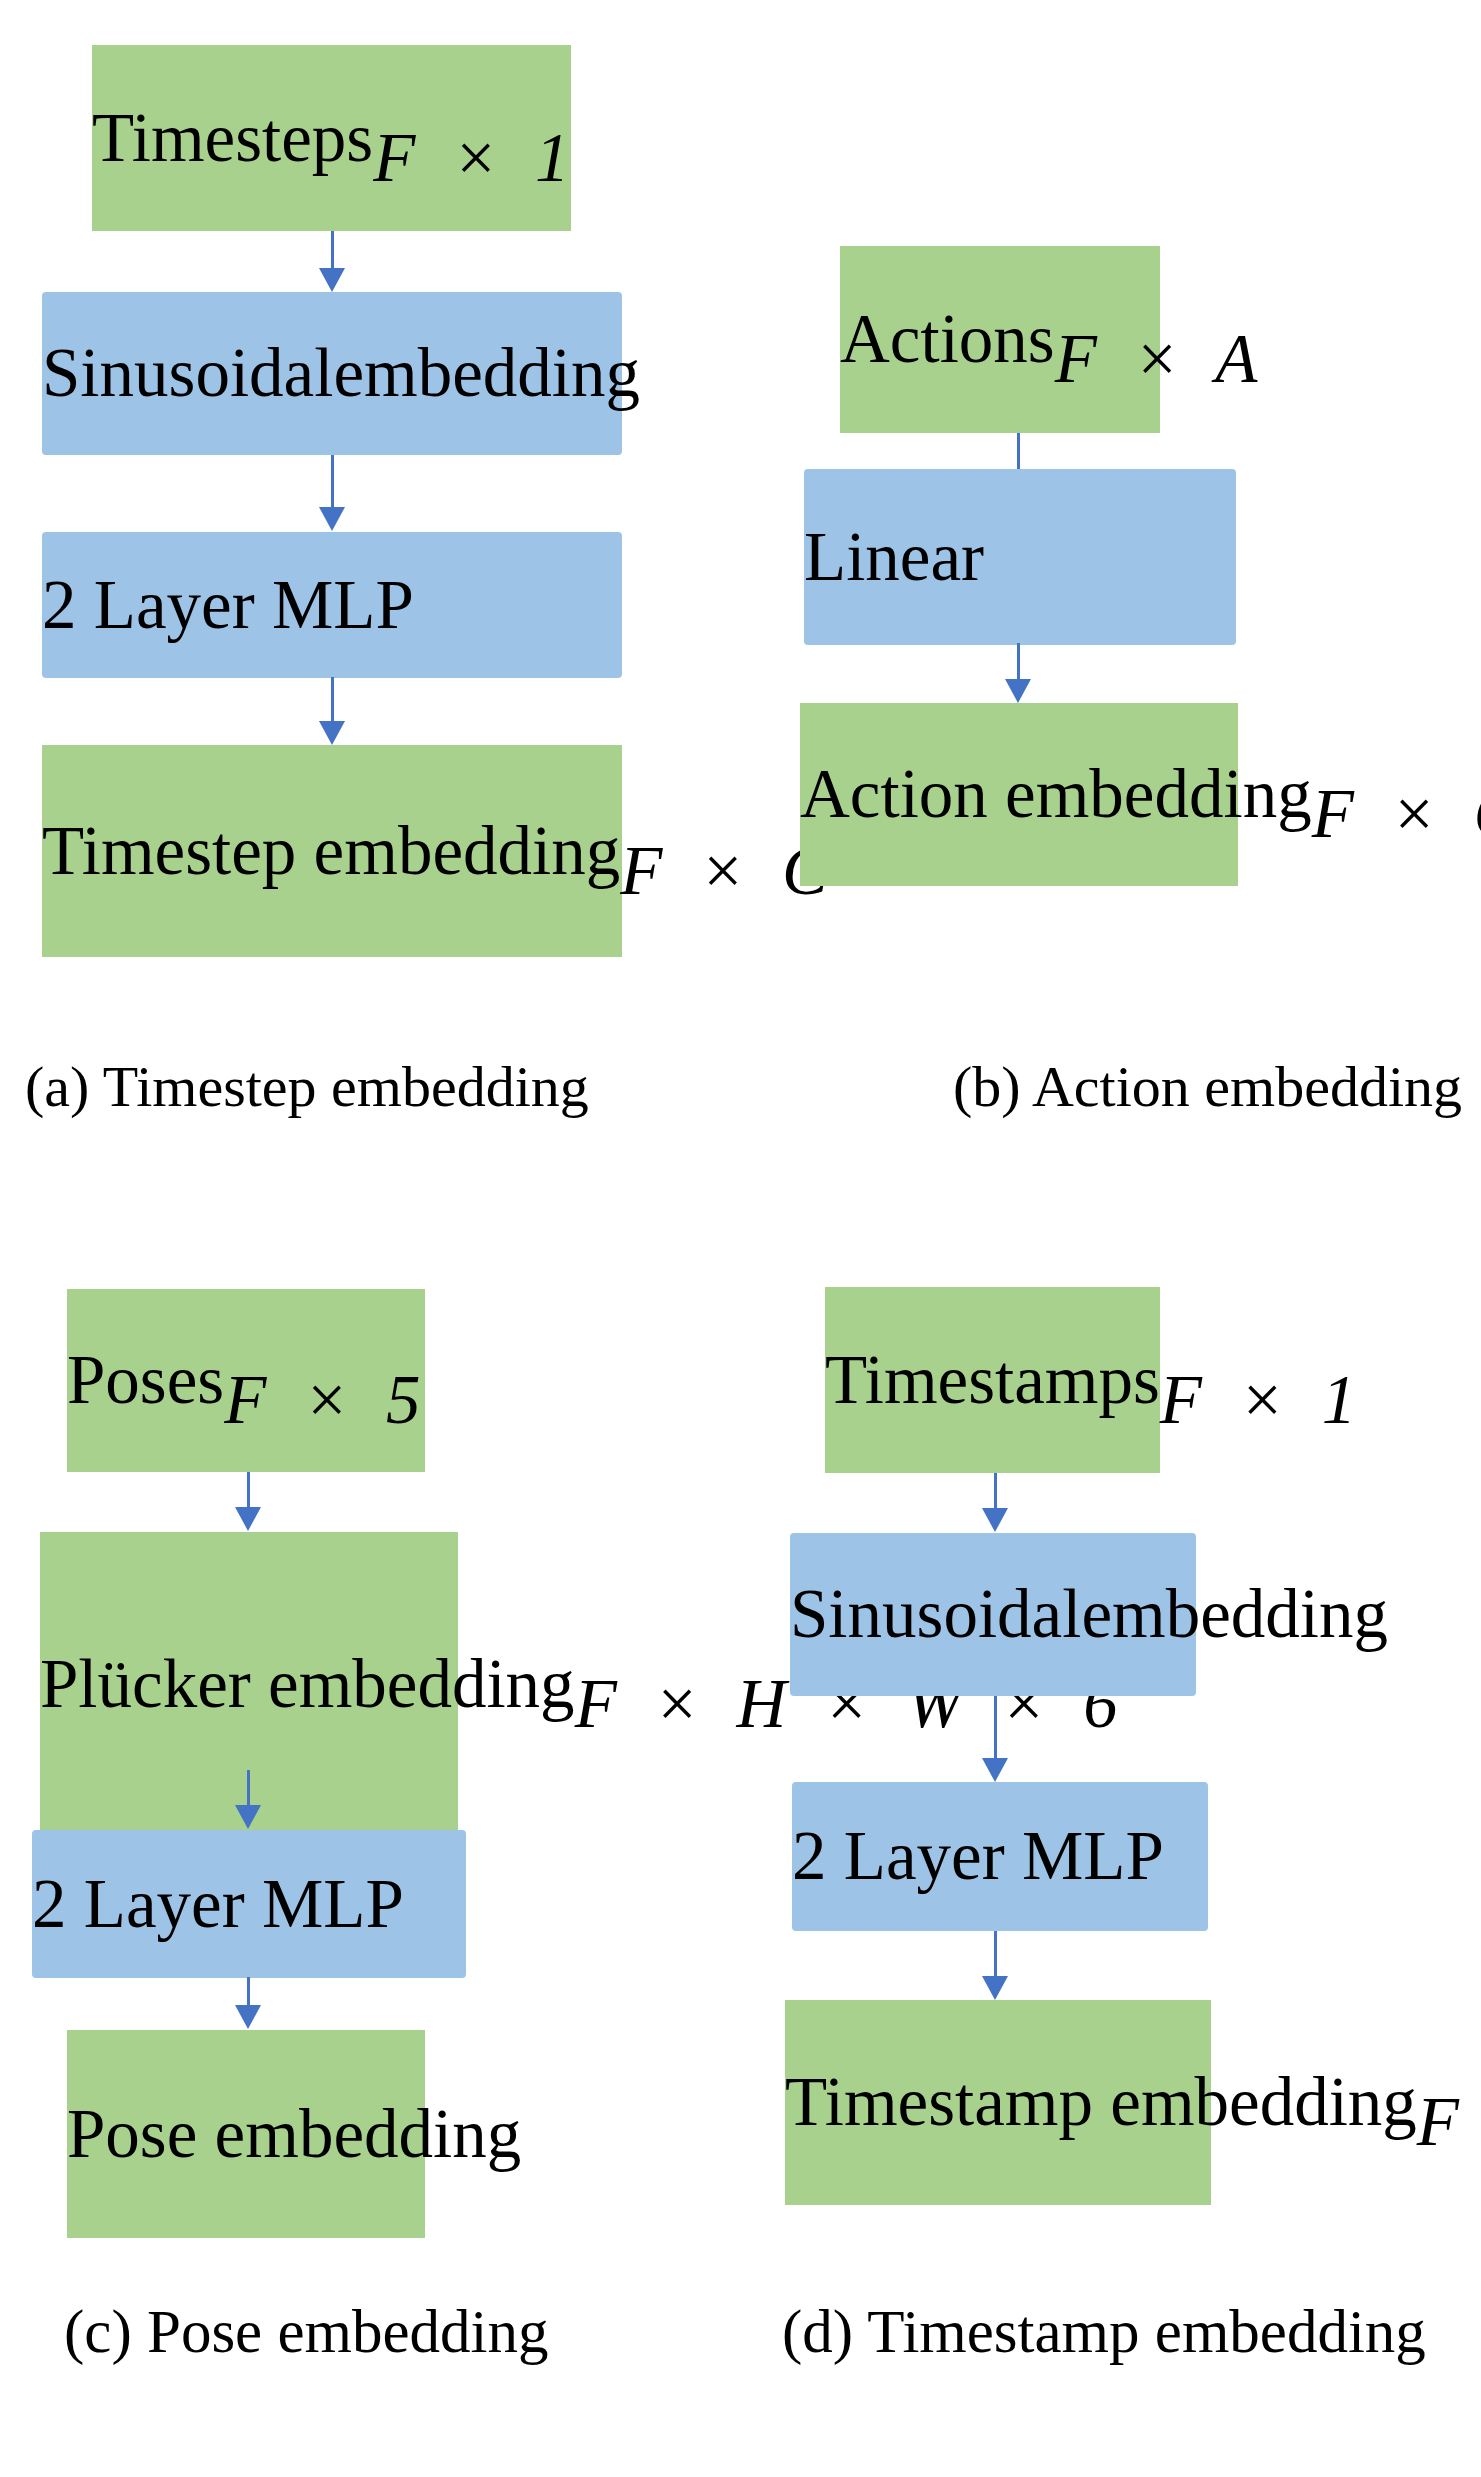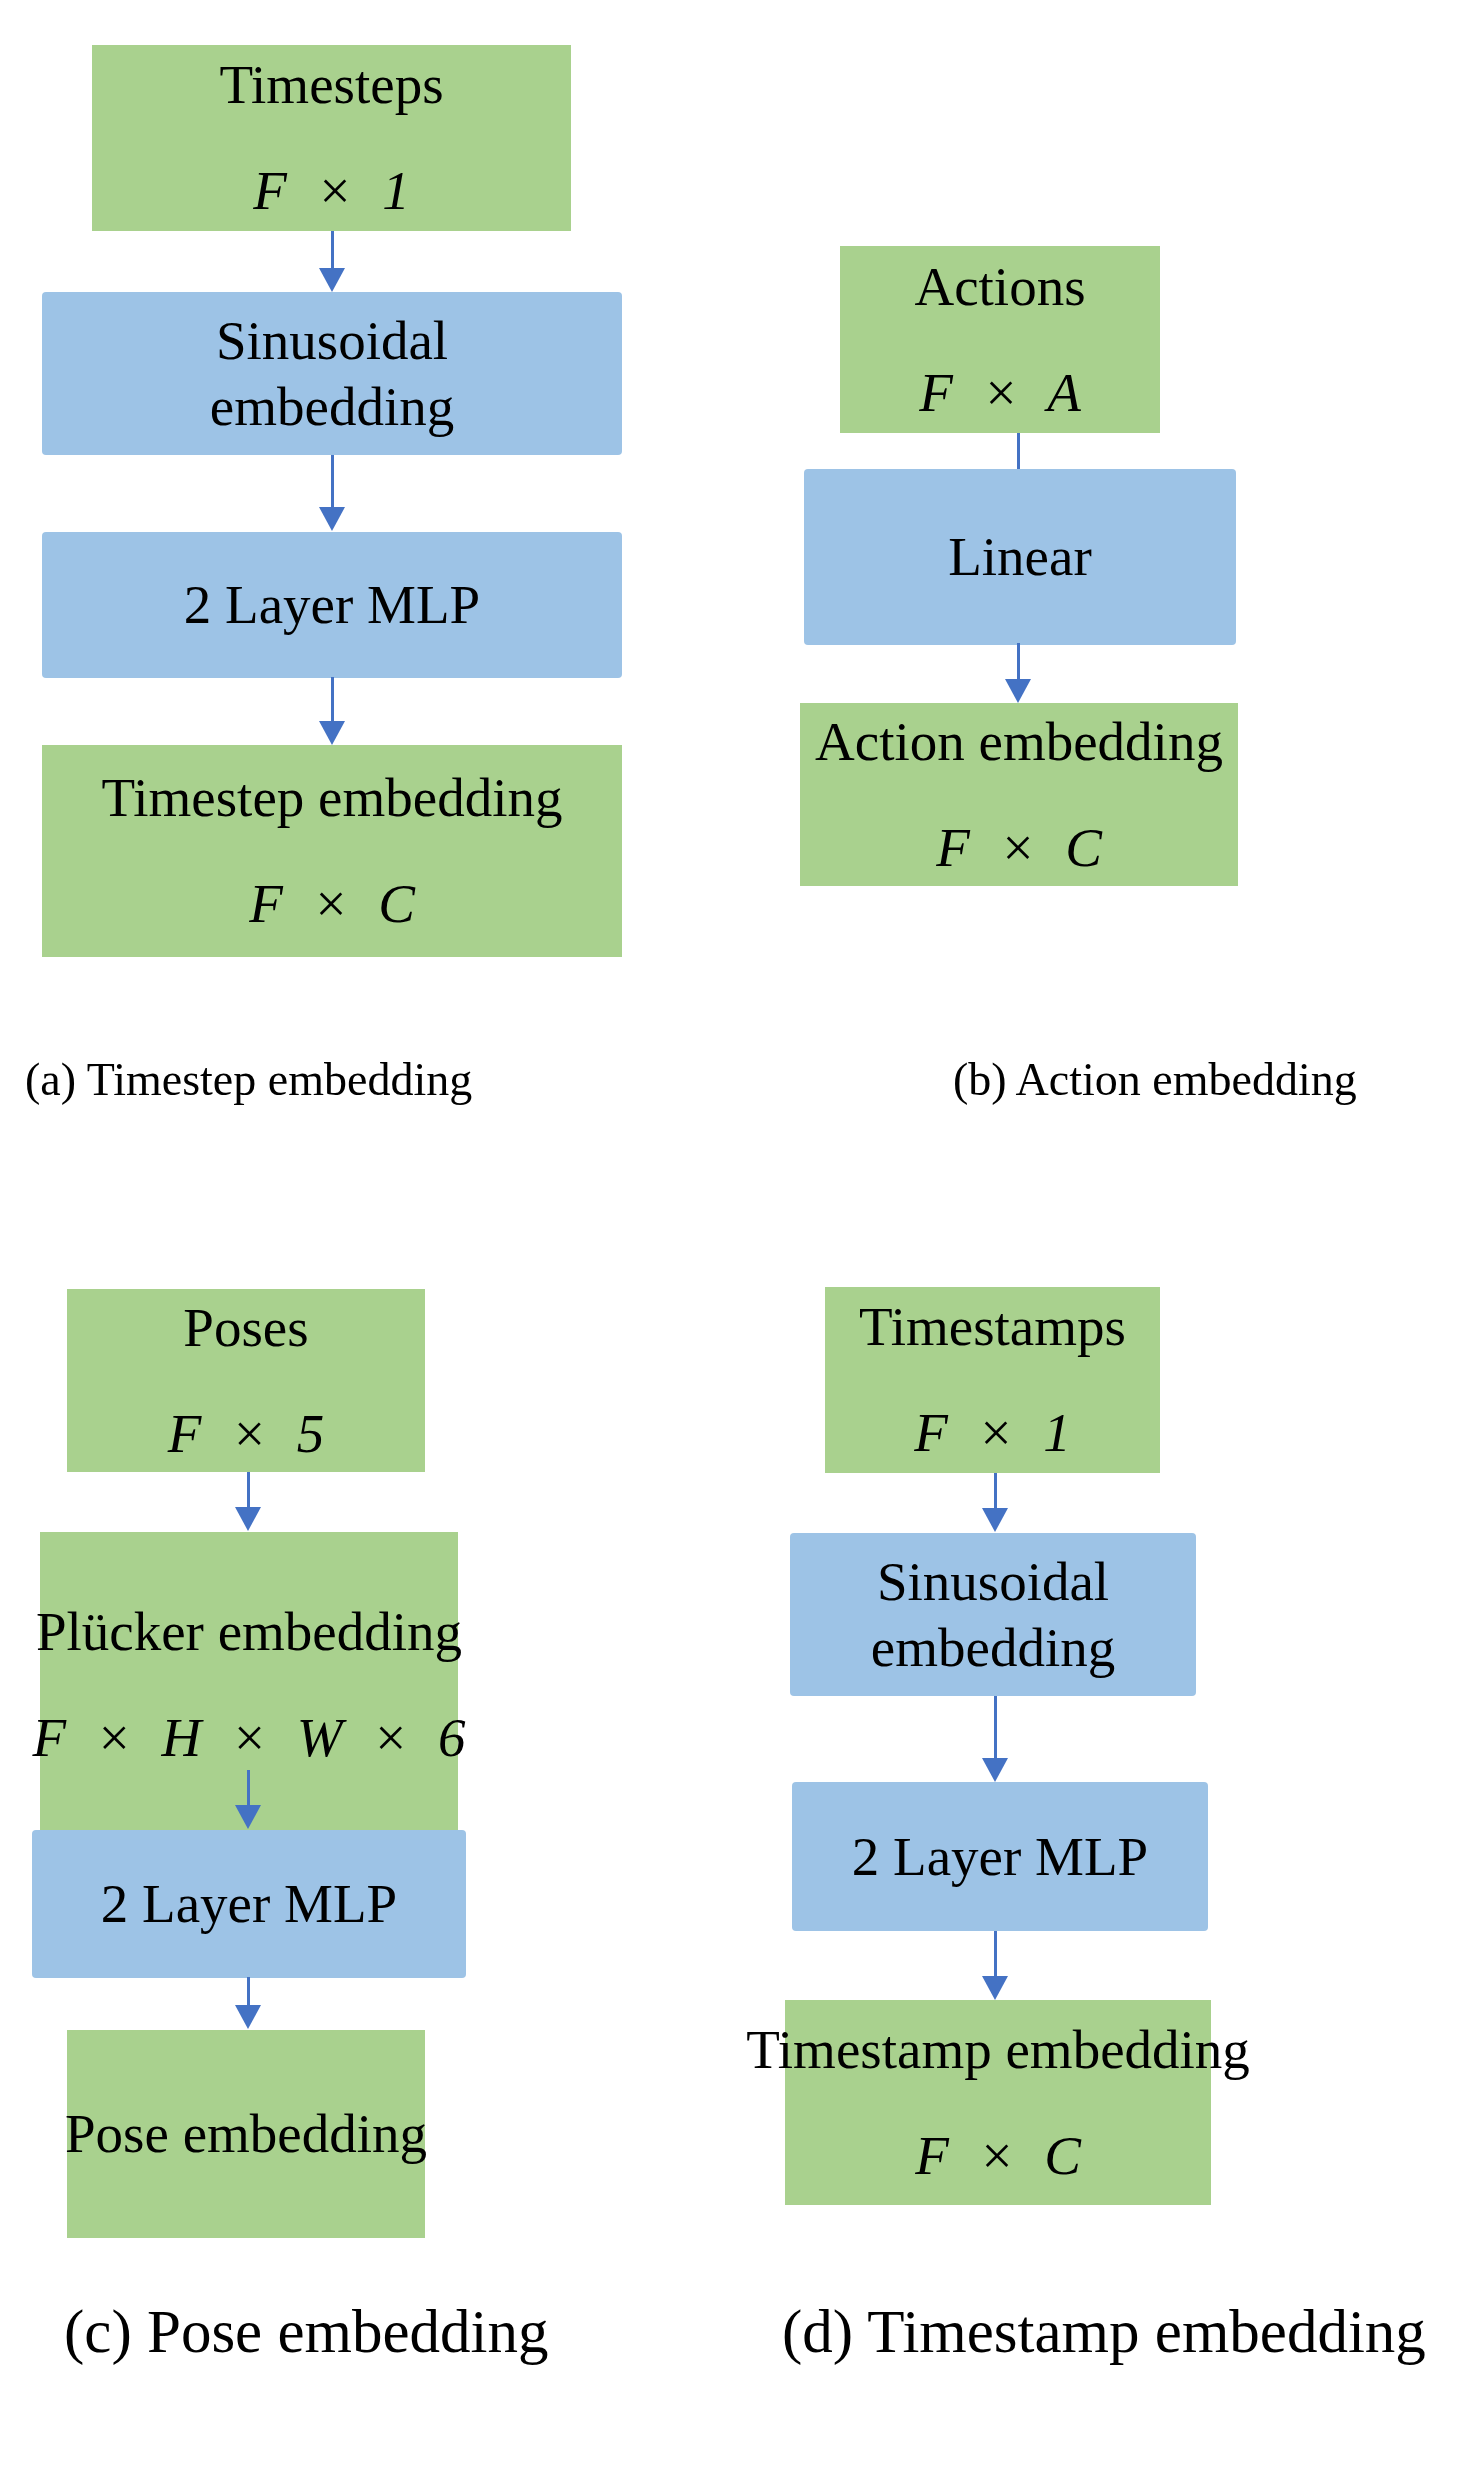--- a/index.html
+++ b/index.html
@@ -8,25 +8,24 @@
     width: 1481px;
     height: 2477px;
     background: #ffffff;
     font-family: "Liberation Serif", "DejaVu Serif", serif;
     color: #000000;
     overflow: hidden;
   }
   .box {
     position: absolute;
     display: flex;
-    flex-direction: column;
+    flex-direction: row;
     align-items: center;
-    justify-content: center;
     text-align: center;
-    font-size: 55px;
+    font-size: 69px;
     line-height: 1.2;
   }
   .box.green { background: var(--green, #a9d18e); }
   .box.blue  { background: var(--blue, #9dc3e6); border-radius: 4px; }
   .line { white-space: nowrap; }
   .dim  { font-style: italic; word-spacing: 0.28em; margin-top: 40px; }
   .arrow {
     position: absolute;
     width: 26px;
     display: flex;
@@ -38,21 +37,21 @@
     width: 0; height: 0;
     border-left: 13px solid transparent;
     border-right: 13px solid transparent;
     border-top: 24px solid var(--arrow, #4472c4);
   }
   .caption {
     position: absolute;
     white-space: nowrap;
     line-height: 1.2;
   }
-  .cap-row1 { font-size: 46px; }
+  .cap-row1 { font-size: 58px; }
   .cap-row2 { font-size: 61px; }
 </style>
 </head>
 <body>
 
 <div class="canvas">
 
   <div class="box green" style="left:92px; top:45px; width:479px; height:186px">
     <div class="line">Timesteps</div>
     <div class="line dim">F × 1</div>

